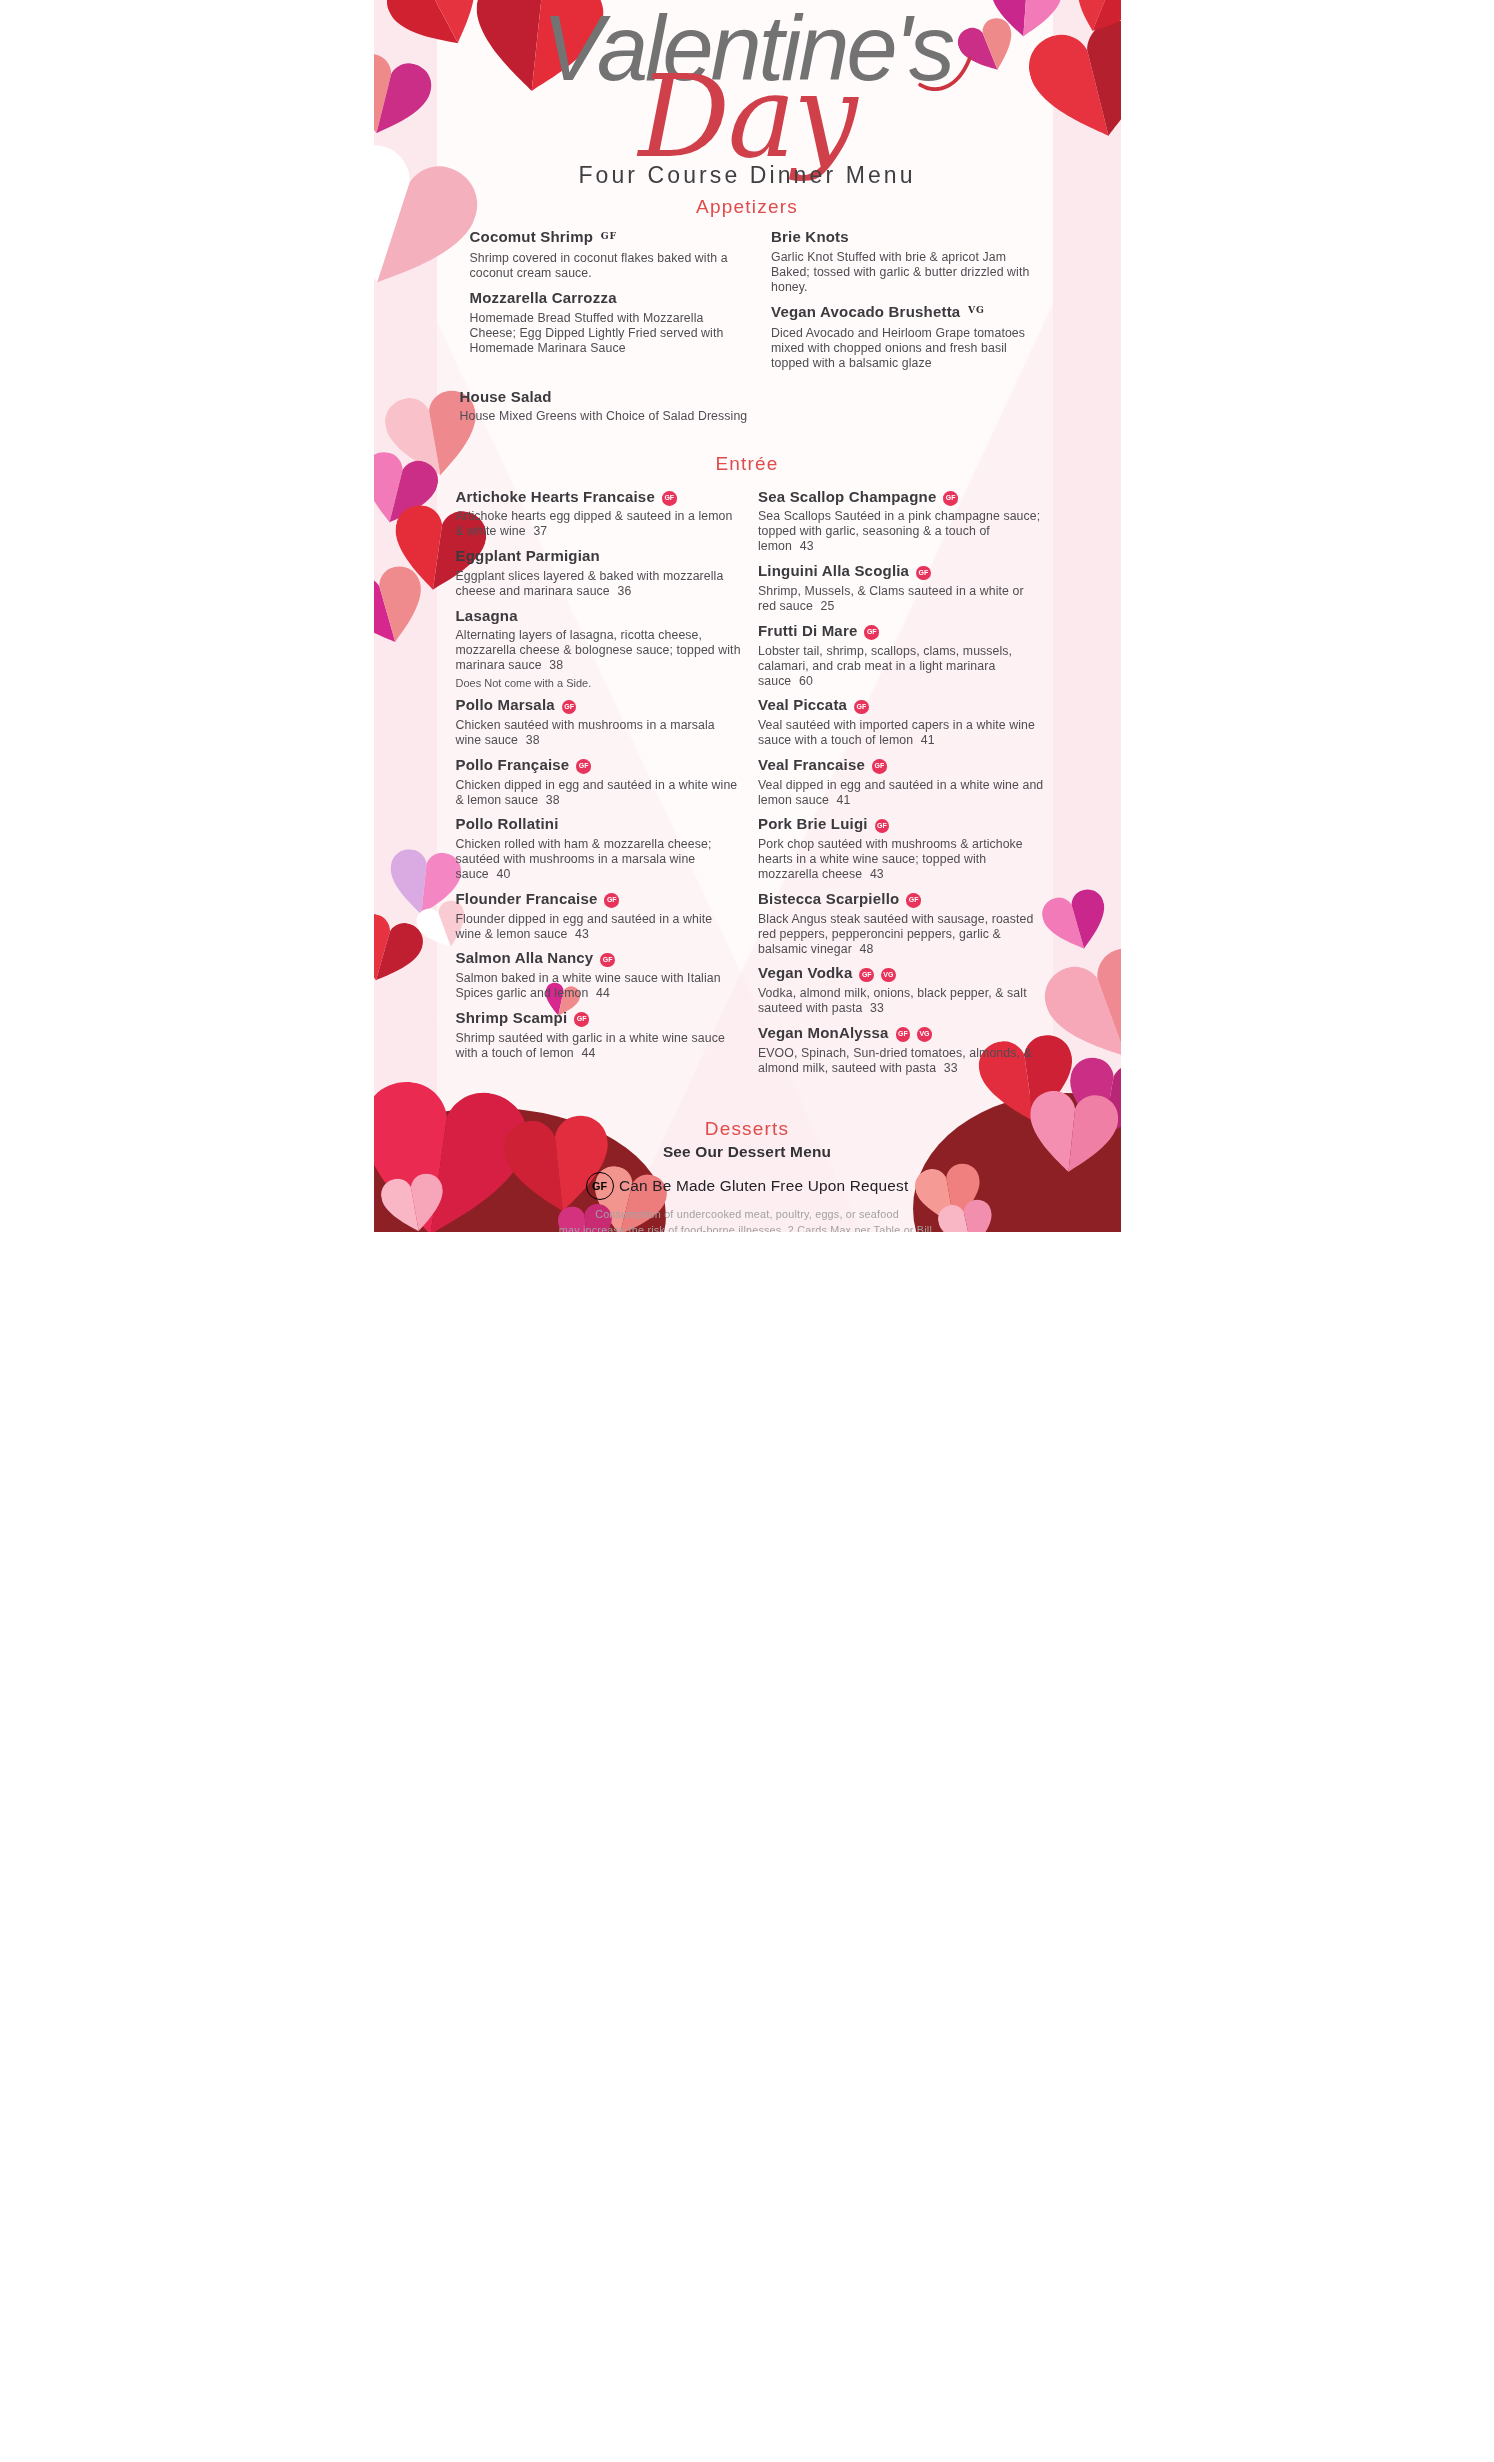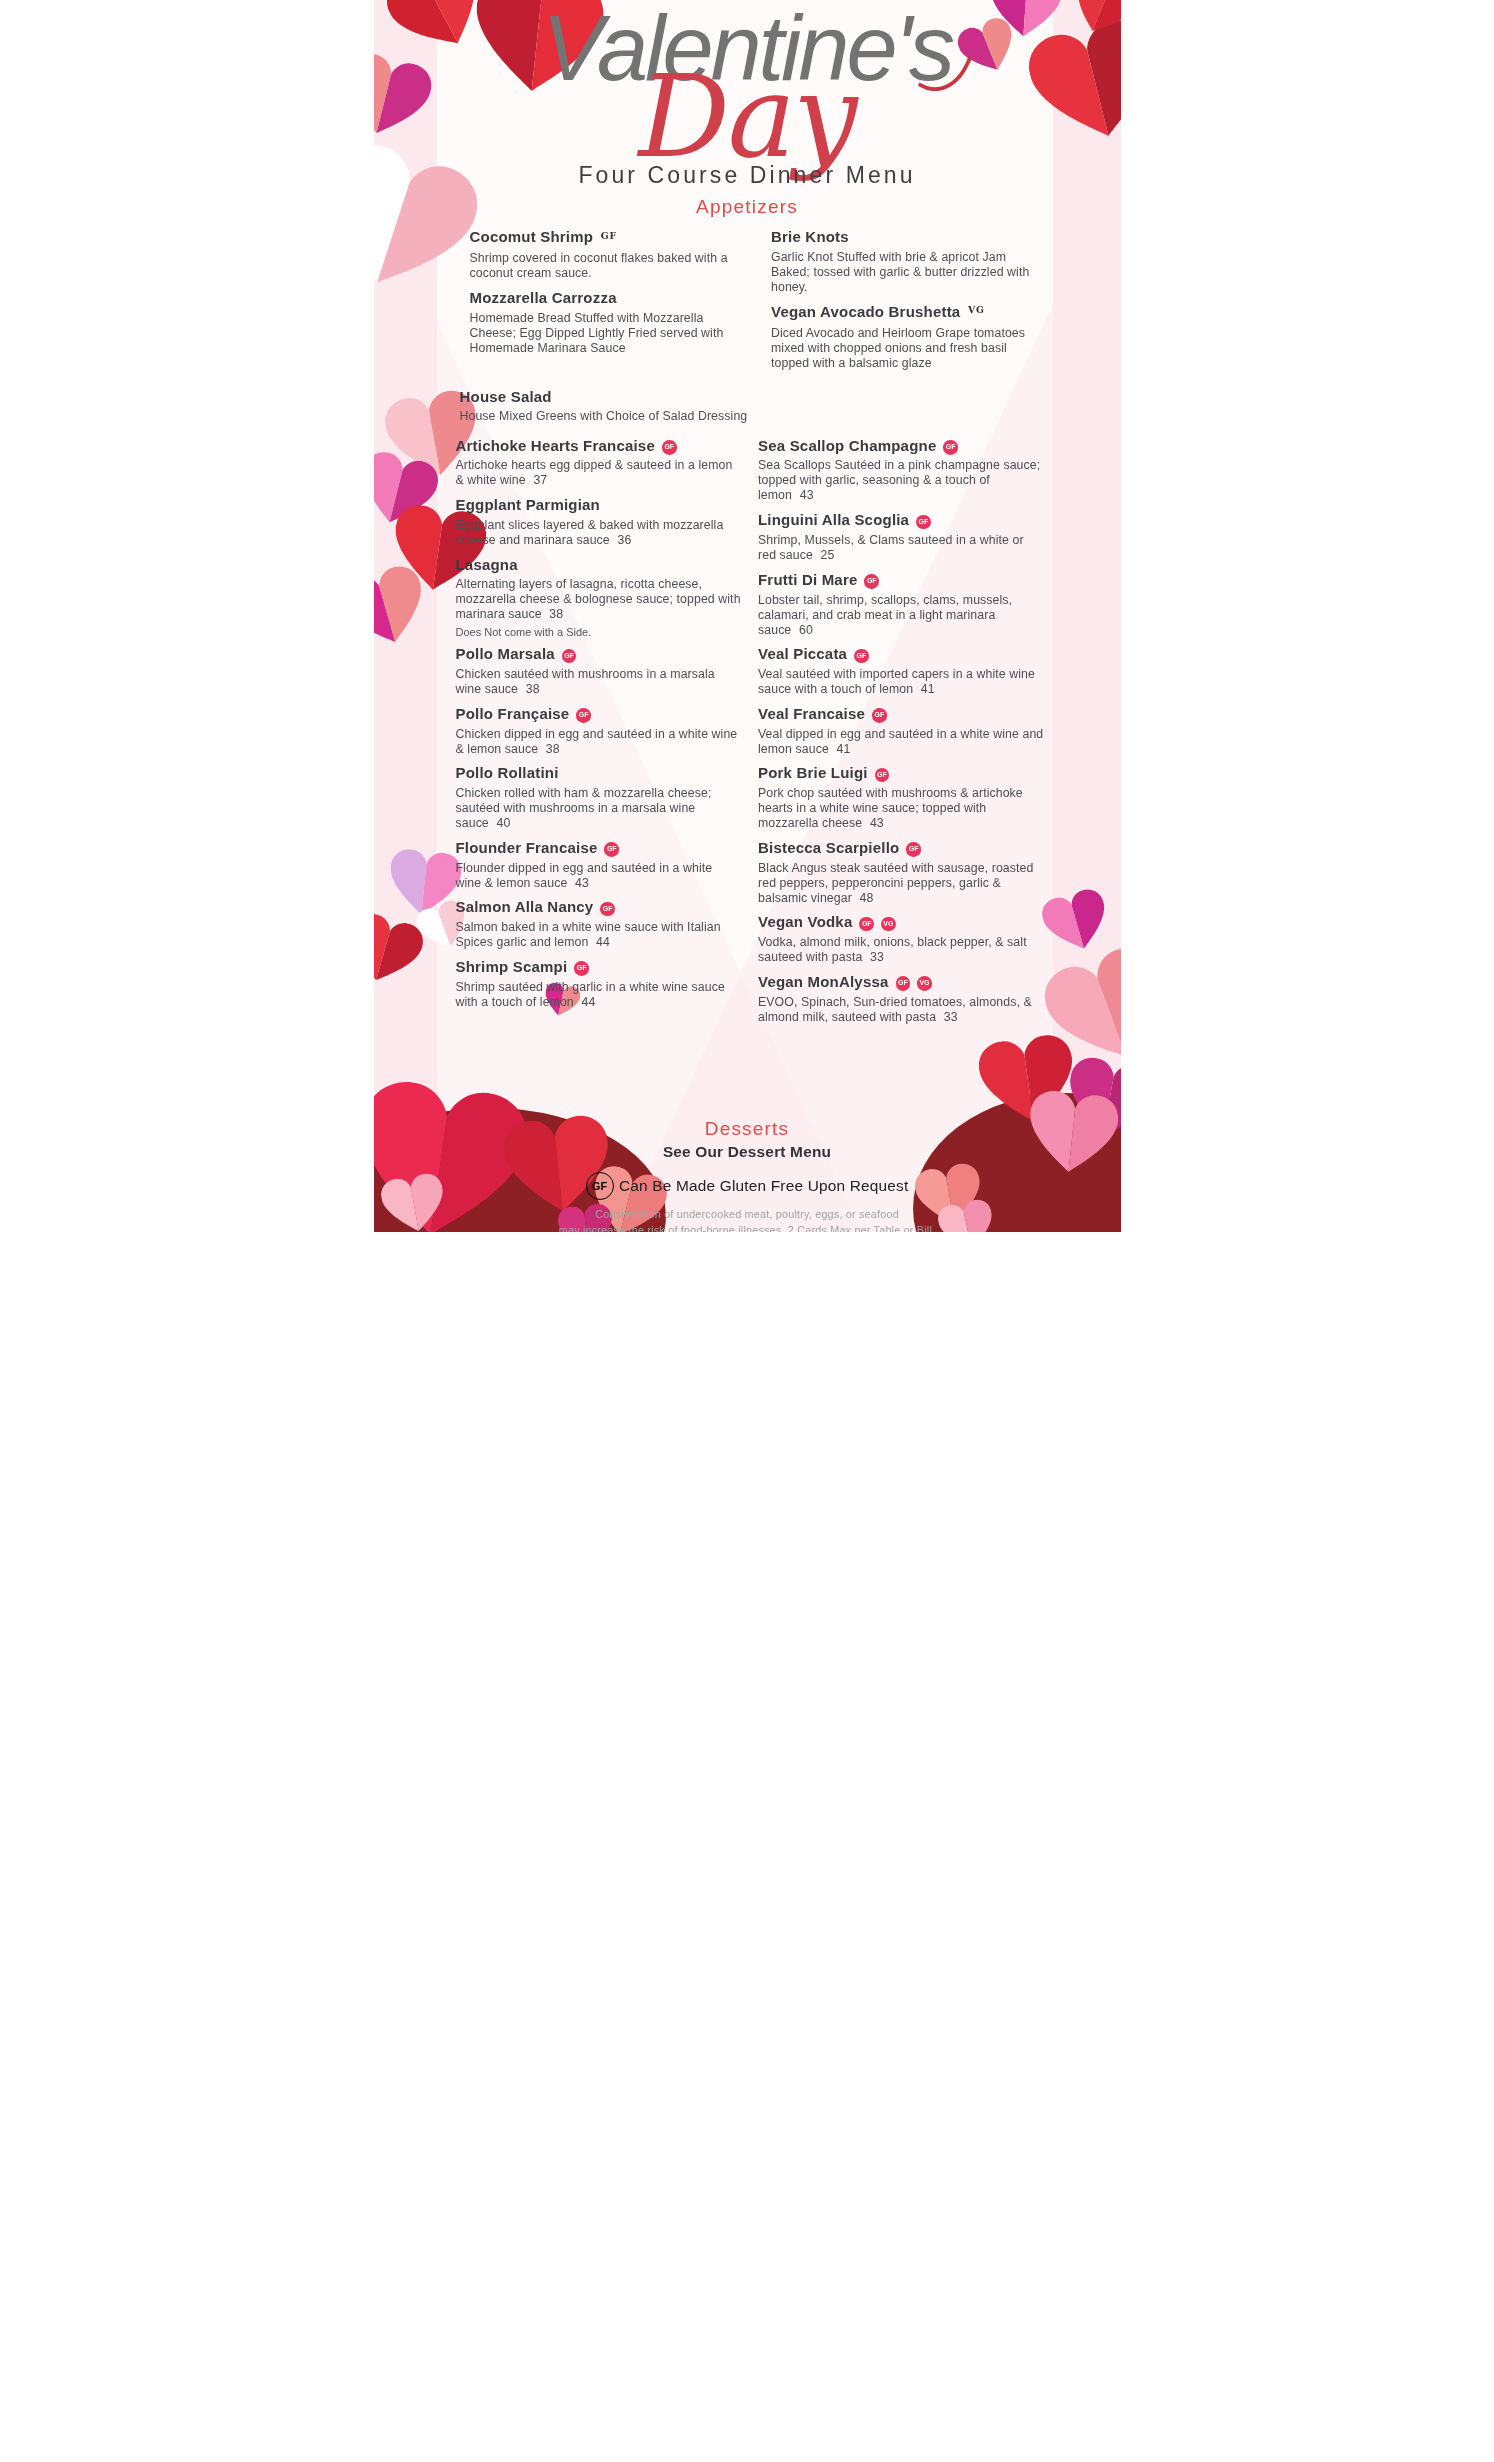--- a/index.html
+++ b/index.html
@@ -234,20 +234,21 @@
         </div>
     </div>
 
     <div class="salad-wrap" id="sal-col-0">
         <div class="item">
           <div class="item-head"><span class="item-name">House Salad</span></div>
           <div class="item-desc">House Mixed Greens with Choice of Salad Dressing</div>
         </div>
       </div>
 
+    <div class="sec-header ent">Entrée</div>
     <div class="cols entree">
       <div class="col" id="ent-col-0">
           <div class="item">
             <div class="item-head"><span class="item-name">Artichoke Hearts Francaise</span><span class="tag-badge">GF</span></div>
             <div class="item-desc">Artichoke hearts egg dipped &amp; sauteed in a lemon &amp; white wine<span class="price">37</span></div>
           </div>
           <div class="item">
             <div class="item-head"><span class="item-name">Eggplant Parmigian</span></div>
             <div class="item-desc">Eggplant slices layered &amp; baked with mozzarella cheese and marinara sauce<span class="price">36</span></div>
           </div>

